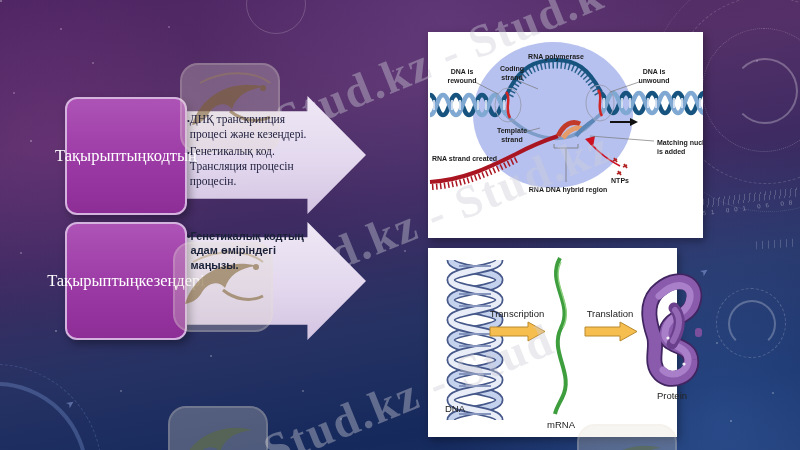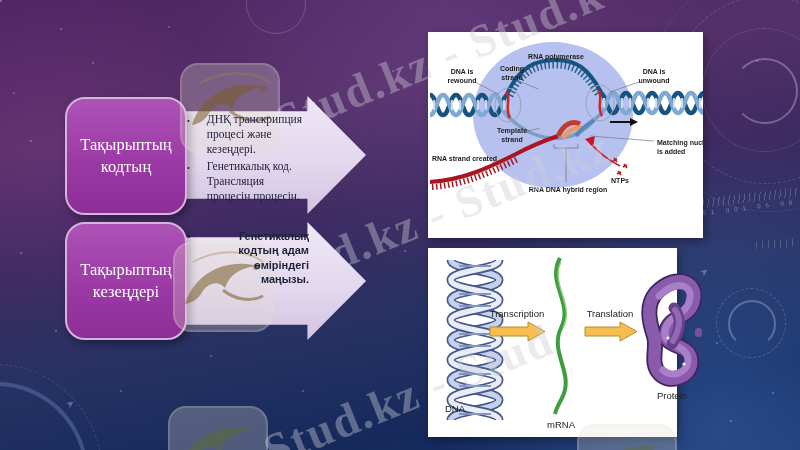--- a/index.html
+++ b/index.html
@@ -53,39 +53,39 @@
   .wm.b2{left:296px;top:242px;transform:rotate(-22deg);}
   .wm.b3{left:256px;top:428px;transform:rotate(-22deg);}
   .logo{position:absolute;z-index:9;width:100px;height:90px;border-radius:18px;
     background:rgba(228,218,206,0.28);box-shadow:inset 0 0 0 2px rgba(240,232,220,0.18);pointer-events:none;}
   .logo svg{width:100%;height:100%;}
   .logo.l1{left:180px;top:63px;}
   .logo.l2{left:173px;top:242px;}
   .logo.l3{left:168px;top:406px;}
   .logo.l4{left:577px;top:424px;}
   
-  .card{position:absolute;z-index:8;width:118px;height:114px;border-radius:20px;
+  .card{position:absolute;z-index:8;width:118px;height:114px;border-radius:12px;
     border:2.5px solid #d4b3de;
     background:linear-gradient(180deg,#ad53b6 0%,#9c3aa5 55%,#8d2d96 100%);
     box-shadow:3px 4px 9px rgba(0,0,0,0.35);
-    display:flex;flex-direction:column;align-items:center;justify-content:center;
+    display:flex;flex-direction:row;align-items:center;justify-content:center;
     color:#fff;font-family:"Liberation Serif",serif;font-size:16.5px;line-height:1.35;text-align:center;}
   .card.c1{left:65px;top:97px;}
   .card.c2{left:65px;top:222px;}
   
   .big-arrow{position:absolute;z-index:7;width:183px;height:118px;
     background:linear-gradient(180deg,#efe8f5 0%,#e3d8ee 55%,#d3c4e2 100%);
     clip-path:polygon(0% 13%,68% 13%,68% 0%,100% 50%,68% 100%,68% 87%,0% 87%);
     filter:drop-shadow(2px 3px 3px rgba(0,0,0,0.3));}
   .big-arrow.a1{left:183px;top:96px;}
   .big-arrow.a2{left:183px;top:222px;}
   .arrow-text{position:absolute;z-index:10;width:122px;color:#1d1d3c;}
   .arrow-text.t1{left:187px;top:112px;font-family:"Liberation Serif",serif;font-size:11.5px;line-height:1.3;}
-  .arrow-text.t2{left:187px;top:229px;font-family:"Liberation Sans",sans-serif;font-weight:700;font-size:11px;line-height:1.3;color:#1a2138;text-align:right;}
-  .bullet{display:flex;gap:17px;margin-bottom:2px;}
+  .arrow-text.t2{left:187px;top:229px;font-family:"Liberation Sans",sans-serif;font-weight:700;font-size:11px;line-height:1.3;color:#1a2138;}
+  .bullet{display:flex;gap:0;margin-bottom:2px;}
   .bullet .dot{flex:0 0 auto;}
   .t1 .dot::before{content:"•";font-size:8px;position:relative;top:1px;}
   .t2 .dot::before{content:"•";font-size:10px;}
   
   .figure{position:absolute;z-index:3;background:#ffffff;box-shadow:2px 3px 8px rgba(0,0,0,0.35);}
   .figure.f1{left:428px;top:32px;width:275px;height:206px;}
   .figure.f2{left:428px;top:248px;width:249px;height:189px;}
   .svglabel{font:700 7px "Liberation Sans",sans-serif;fill:#1c1c1c;}
   .svglabel2{font:400 9.5px "Liberation Sans",sans-serif;fill:#222222;}
 </style>

